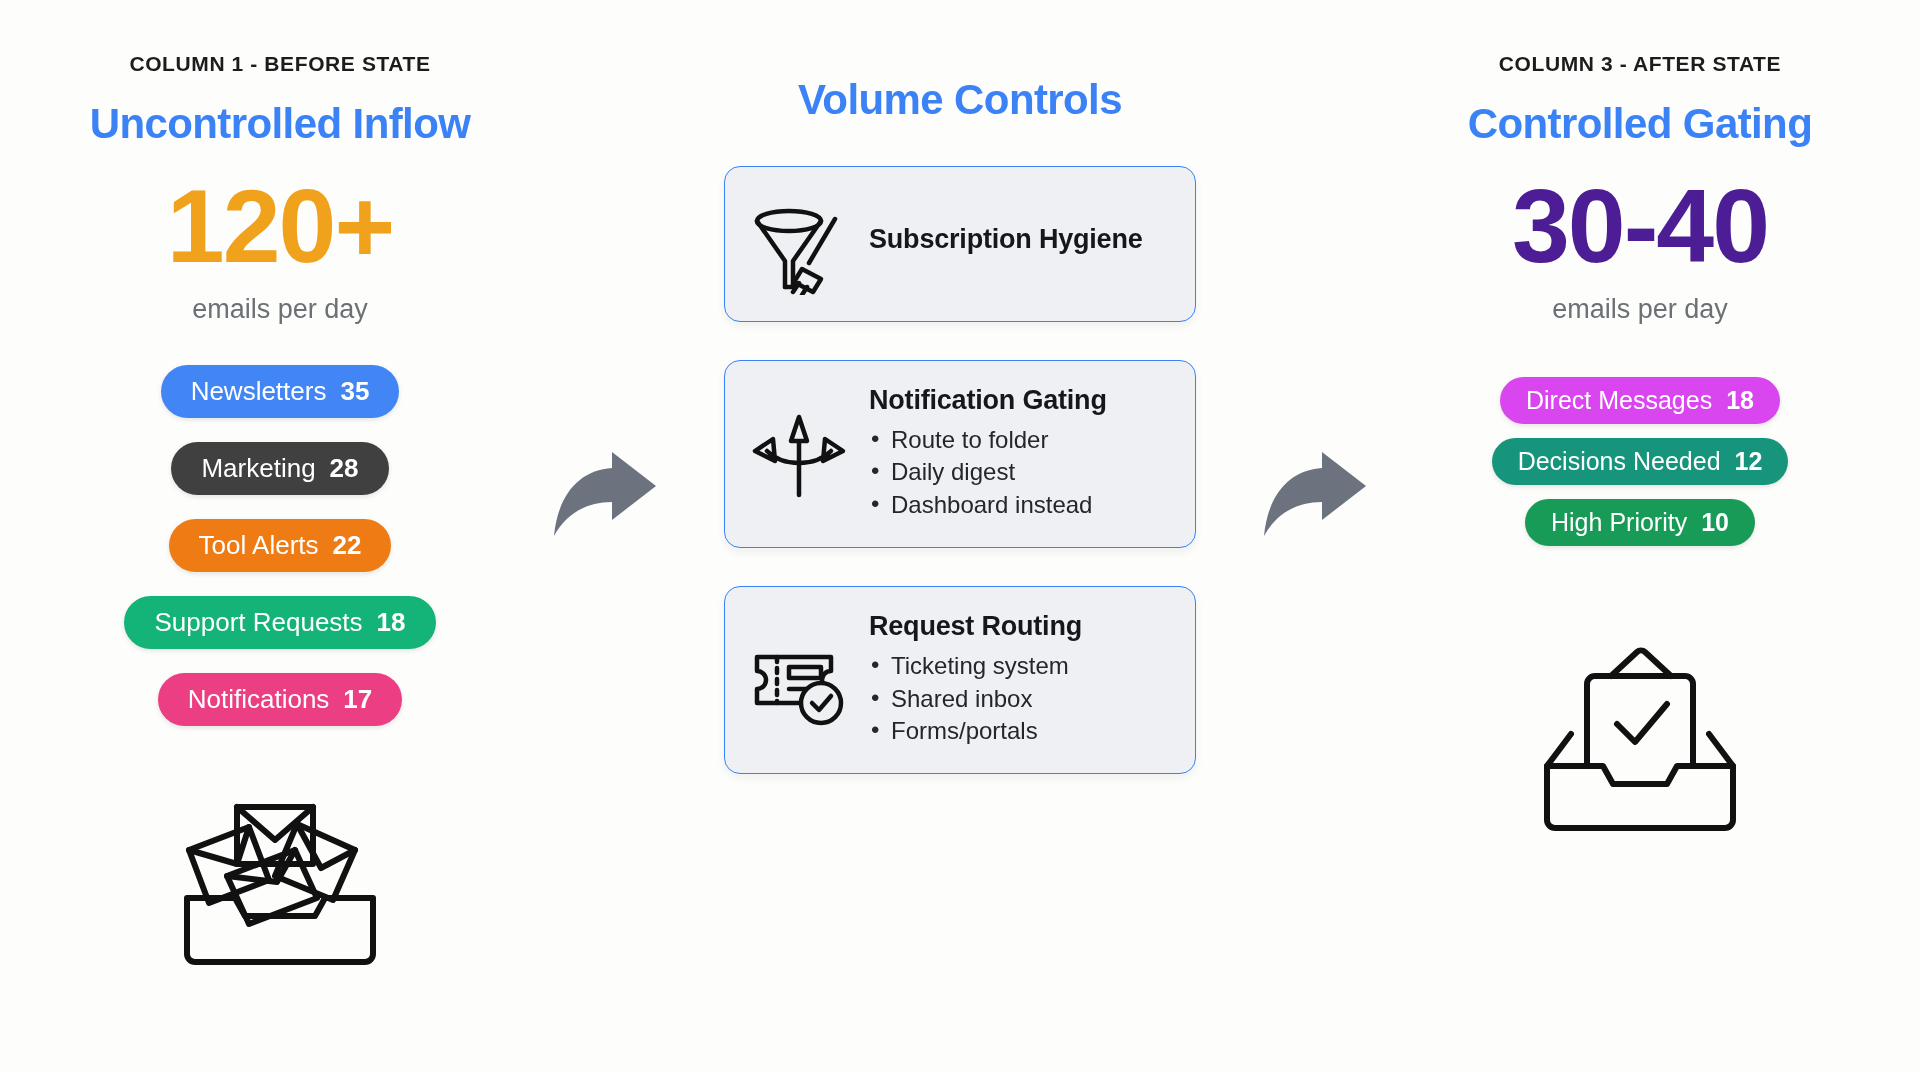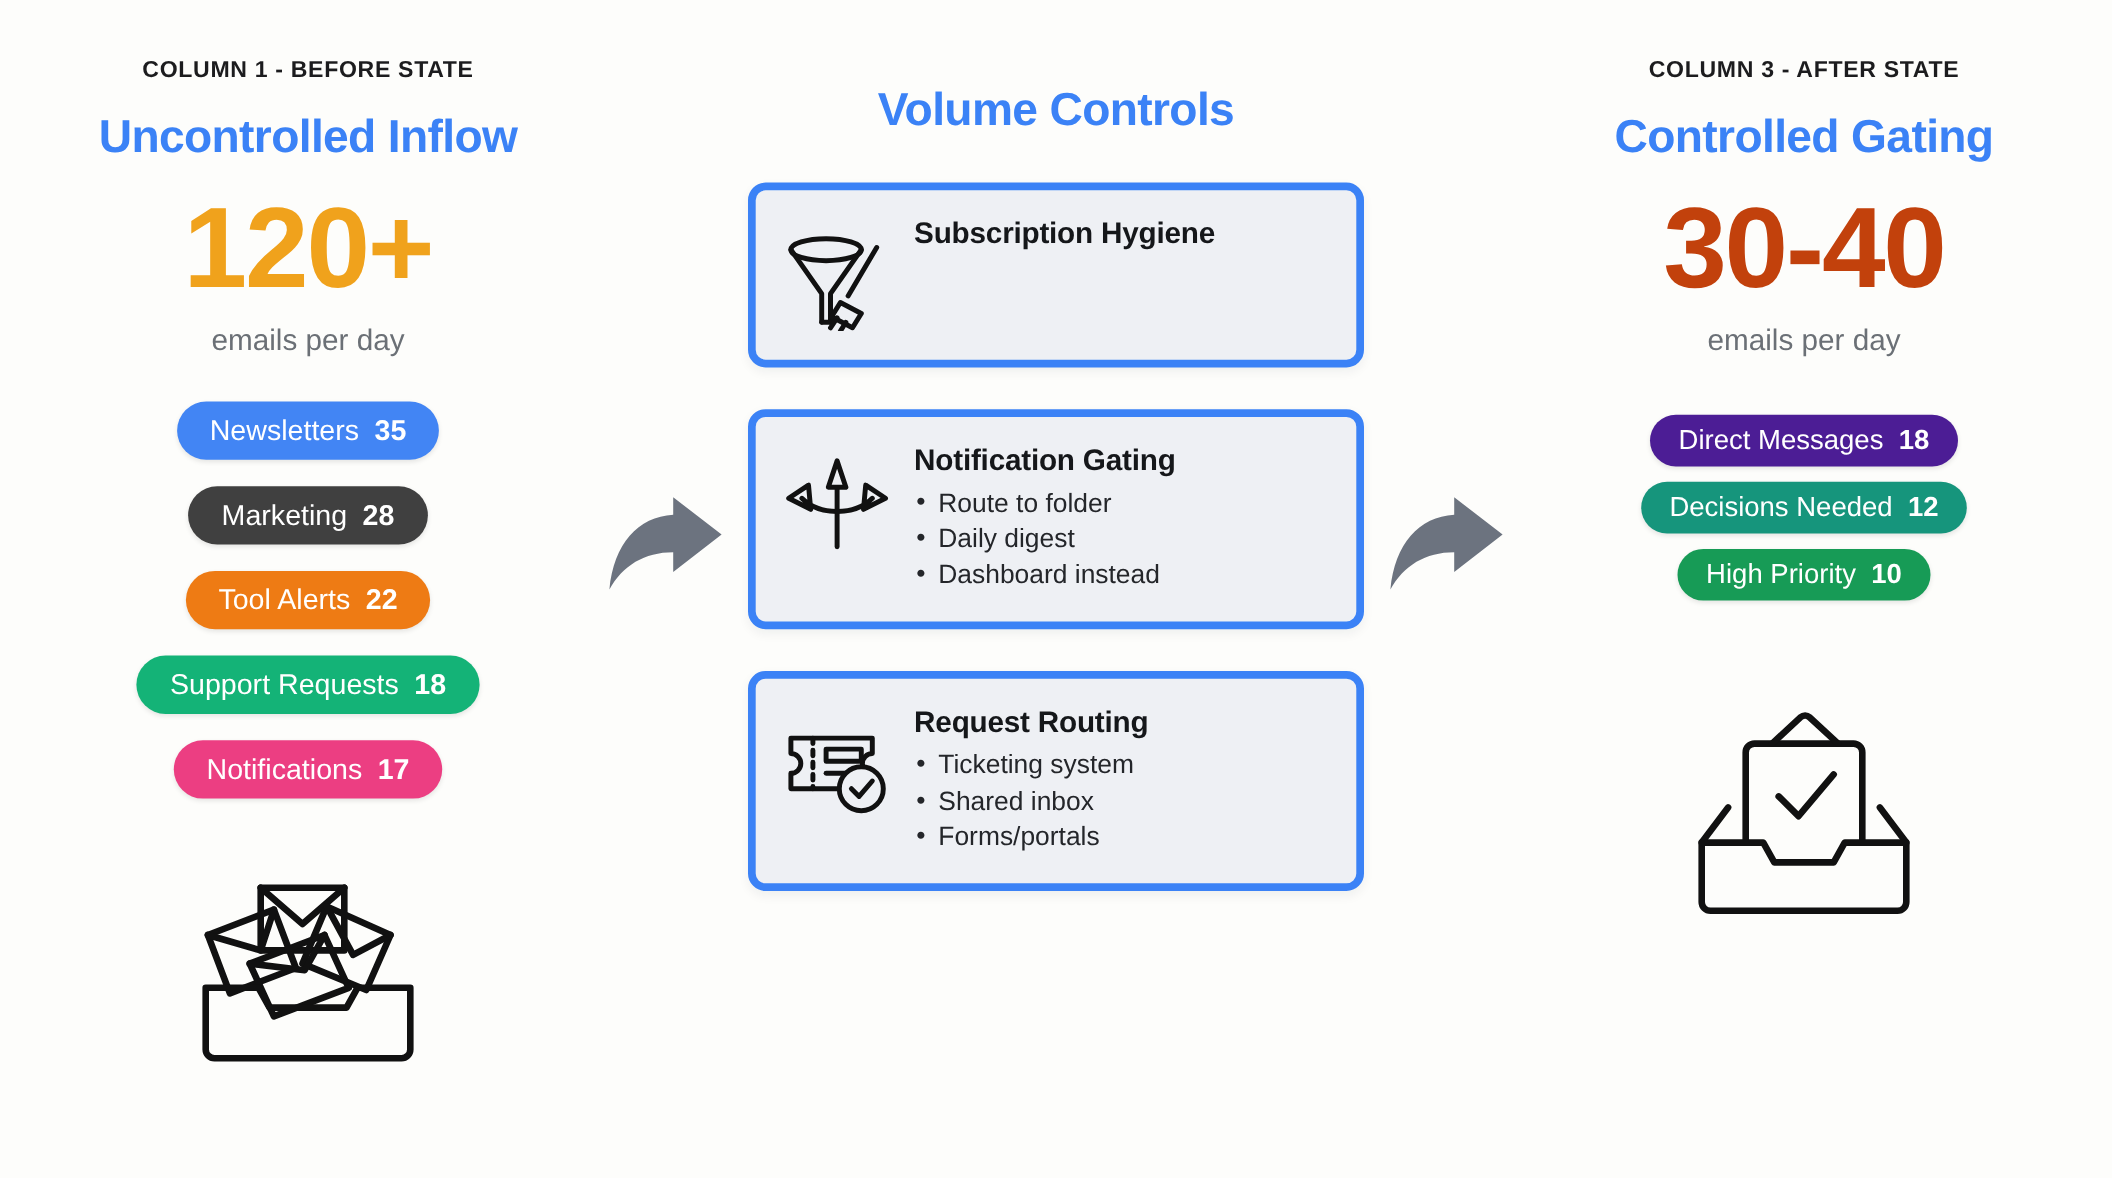--- a/index.html
+++ b/index.html
@@ -61,21 +61,21 @@
   }
 
   .bignum {
     margin-top: 26px;
     font-size: 104px;
     font-weight: 700;
     line-height: 1;
     letter-spacing: -2px;
   }
   .bignum.orange { color: #f0a21c; }
-  .bignum.green  { color: #c2410c; }
+  .bignum.green  { color: #4c1d95; }
 
   .bigcaption {
     margin-top: 16px;
     font-size: 27px;
     color: #6b7076;
     font-weight: 400;
   }
 
   
   .pill-stack {
@@ -105,27 +105,27 @@
 
   
   .cards {
     margin-top: 42px;
     display: flex;
     flex-direction: column;
     gap: 38px;
   }
 
   .card {
-    width: 560px;
+    width: 472px;
     background: #eef0f4;
-    border: 7px solid #3b82f6;
+    border: 1px solid #3b82f6;
     border-radius: 16px;
     padding: 24px 26px 26px 22px;
     display: flex;
-    align-items: flex-start;
+    align-items: center;
     gap: 18px;
     box-shadow: 0 4px 10px rgba(25,30,45,0.06);
   }
 
   .card-icon {
     flex: 0 0 104px;
     width: 104px;
     height: 104px;
     display: flex;
     align-items: center;
@@ -301,21 +301,21 @@
     </svg>
   </div>
 
   <div class="column col-right">
     <div class="eyebrow">COLUMN 3 - AFTER STATE</div>
     <div class="col-title">Controlled Gating</div>
     <div class="bignum green">30-40</div>
     <div class="bigcaption">emails per day</div>
 
     <div class="pill-stack right">
-      <div class="pill right-pill" style="background:#4c1d95">
+      <div class="pill right-pill" style="background:#d946ef">
         <span>Direct Messages</span>
         <span class="pill-count">18</span>
       </div>
       <div class="pill right-pill" style="background:#16957c">
         <span>Decisions Needed</span>
         <span class="pill-count">12</span>
       </div>
       <div class="pill right-pill" style="background:#179b56">
         <span>High Priority</span>
         <span class="pill-count">10</span>

